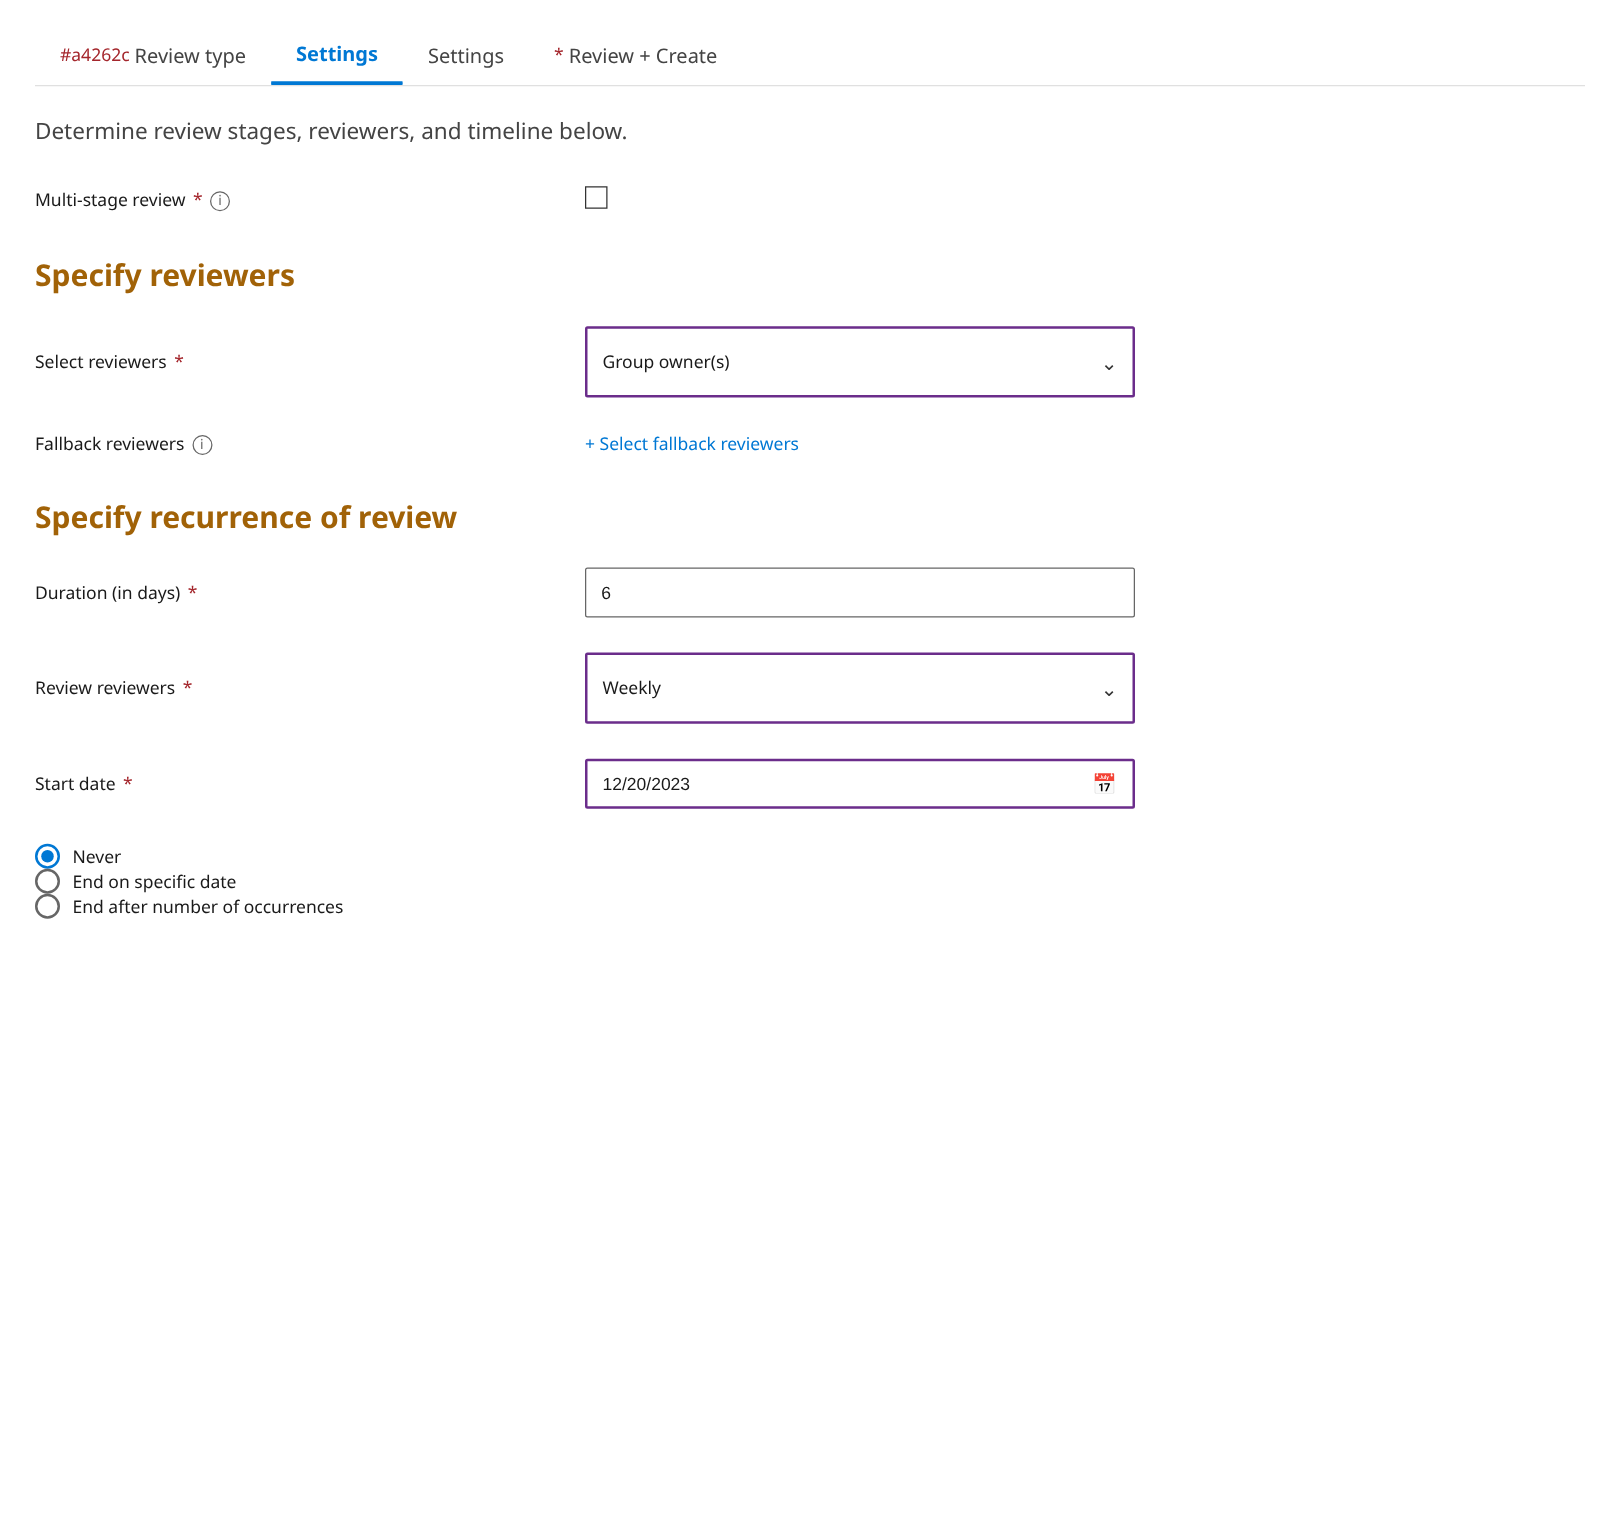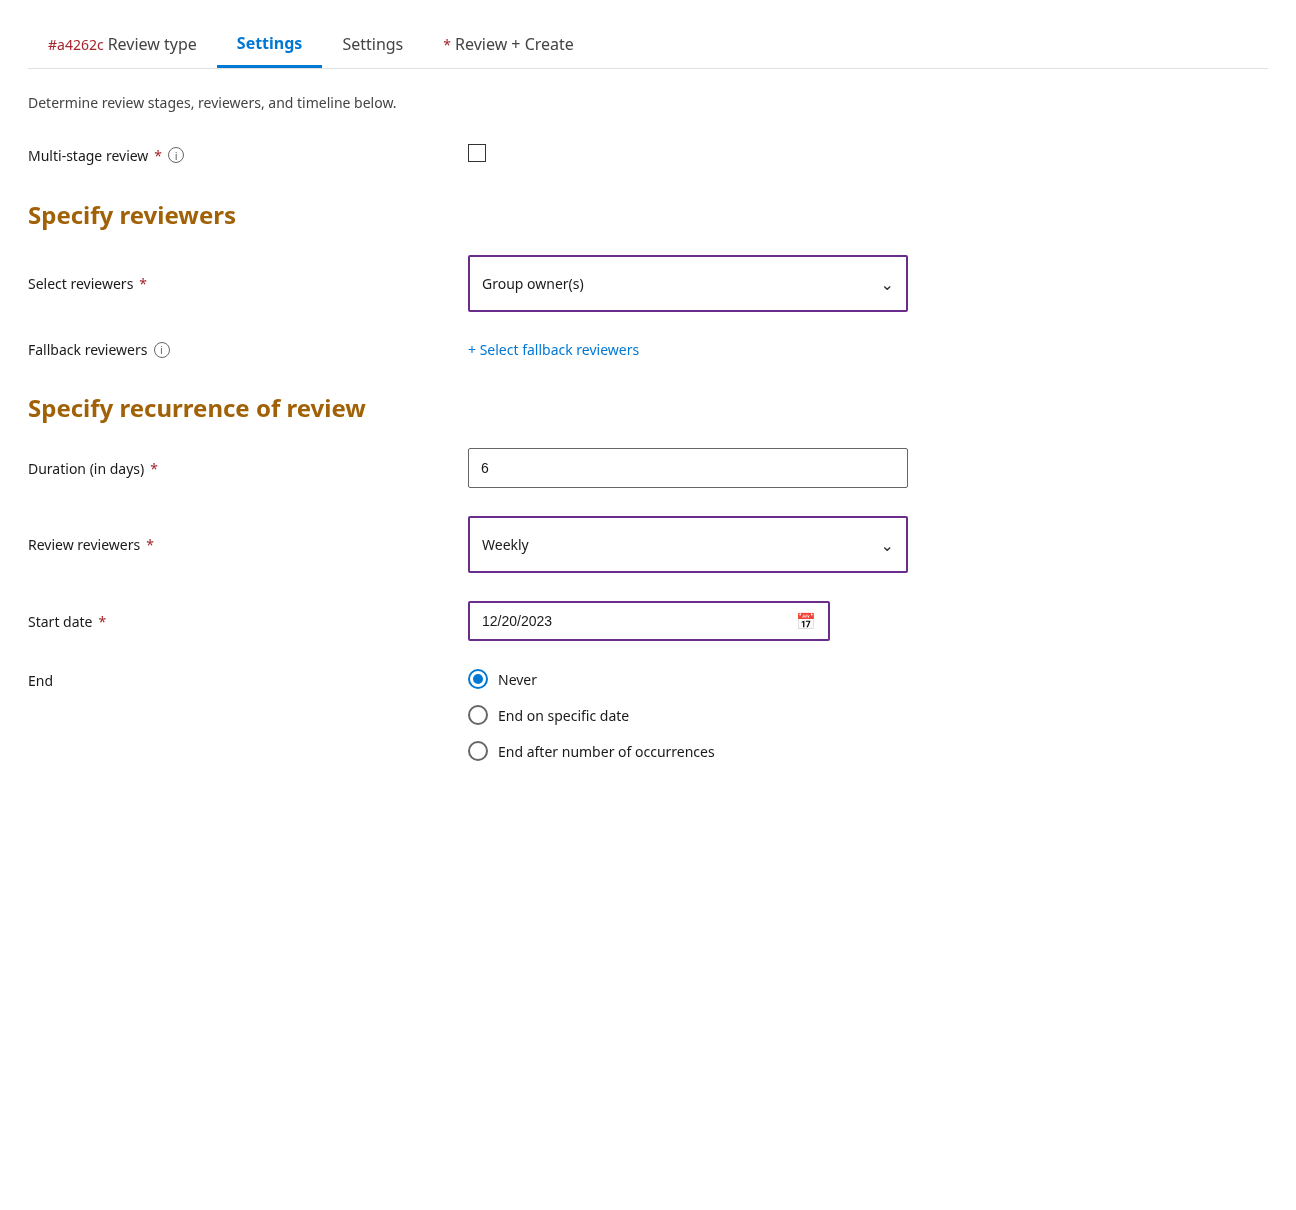--- a/index.html
+++ b/index.html
@@ -60,21 +60,21 @@
       bottom: -1px;
       left: 0;
       right: 0;
       height: 2px;
       background: #0078d4;
     }
 
     
     .page-description {
       color: #444;
-      font-size: 14px;
+      font-size: 18px;
       margin-bottom: 32px;
     }
 
     
     .form-row {
       display: flex;
       align-items: center;
       margin-bottom: 28px;
     }
 
@@ -167,21 +167,21 @@
     
     .fallback-link {
       color: #0078d4;
       font-size: 14px;
       cursor: pointer;
       text-decoration: none;
     }
 
     
     .date-input-wrapper {
-      width: 362px;
+      width: 440px;
       height: 40px;
       border: 2px solid #6b2d8b;
       border-radius: 2px;
       background: #fff;
       display: flex;
       align-items: center;
       justify-content: space-between;
       padding: 0 12px;
     }
 
@@ -197,21 +197,20 @@
     .calendar-icon {
       color: #444;
       font-size: 16px;
       cursor: pointer;
     }
 
     
     .radio-group {
       display: flex;
       flex-direction: column;
-      gap: 16px;
     }
 
     .radio-option {
       display: flex;
       align-items: center;
       gap: 10px;
       cursor: pointer;
     }
 
     .radio-circle {
@@ -345,23 +344,20 @@
     </div>
     <div class="form-control-area">
       <div class="date-input-wrapper">
         <input type="text" value="12/20/2023" style="">
         <span class="calendar-icon">📅</span>
       </div>
     </div>
   </div>
 
   <div class="end-label-row">
-    <div class="form-label">
-      <span>End</span>
-    </div>
     <div class="form-control-area">
       <div class="radio-group">
 
         <div class="radio-option">
           <div class="radio-circle selected">
           </div>
           <span class="radio-label">Never</span>
         </div>
 
         <div class="radio-option">

